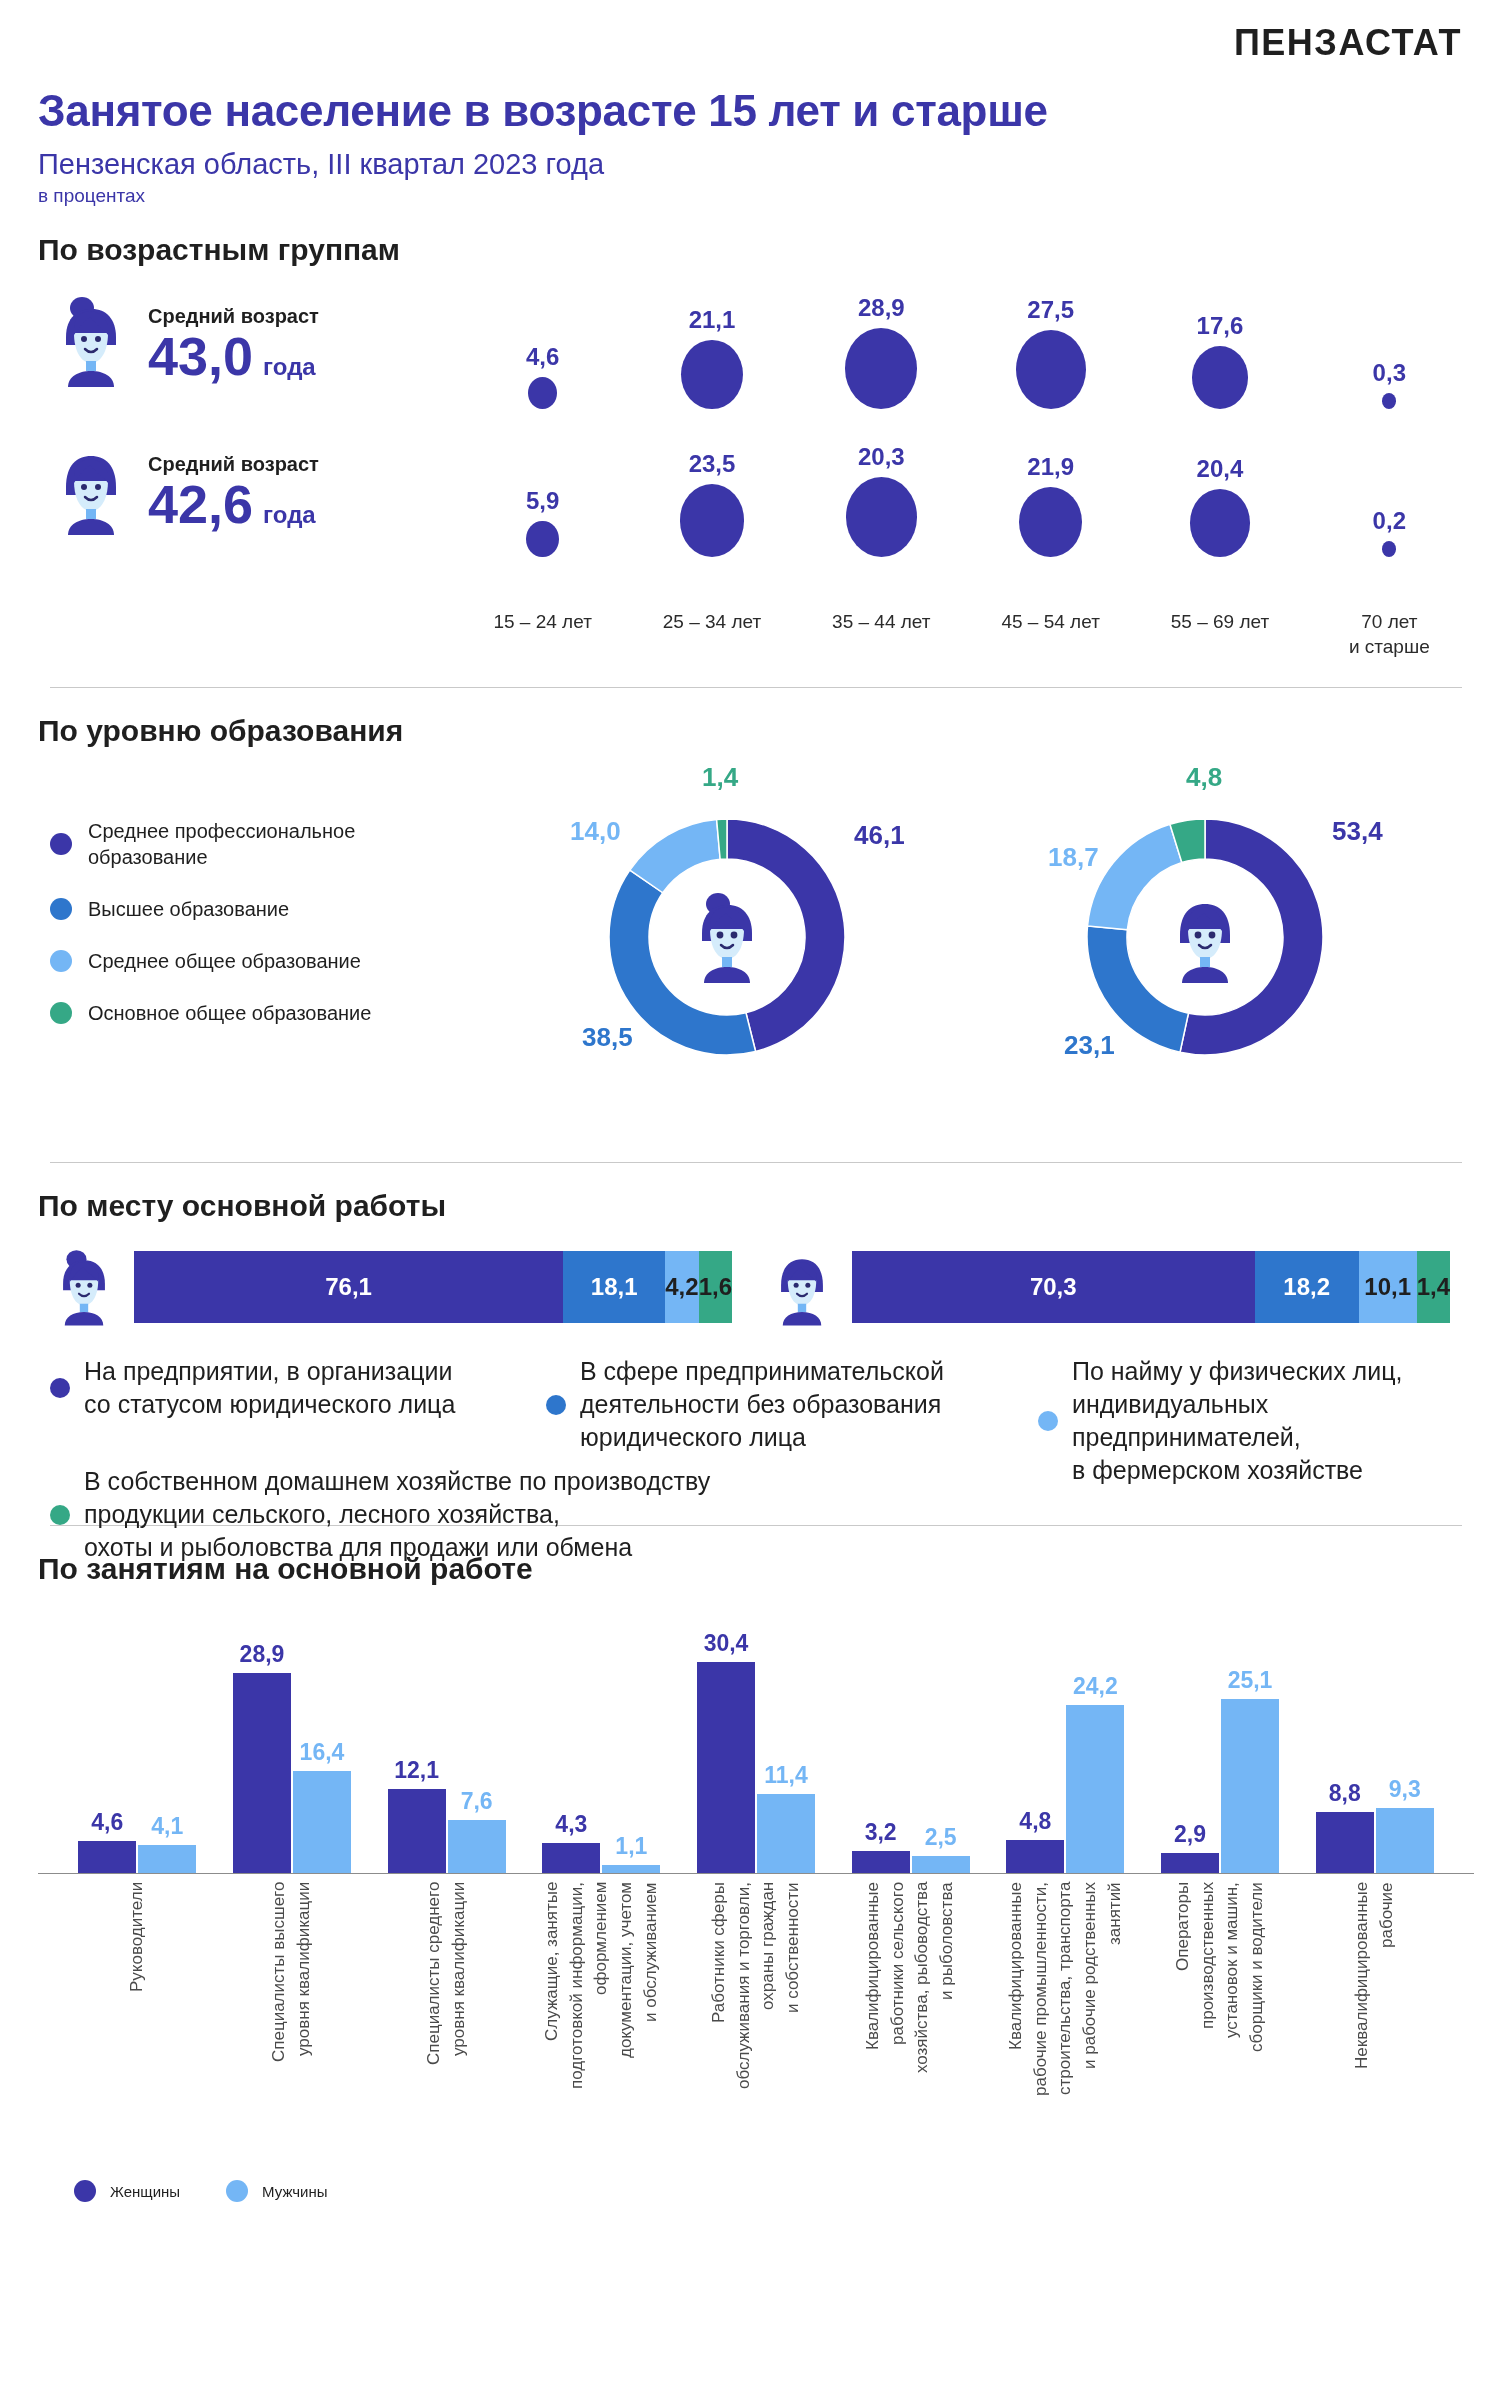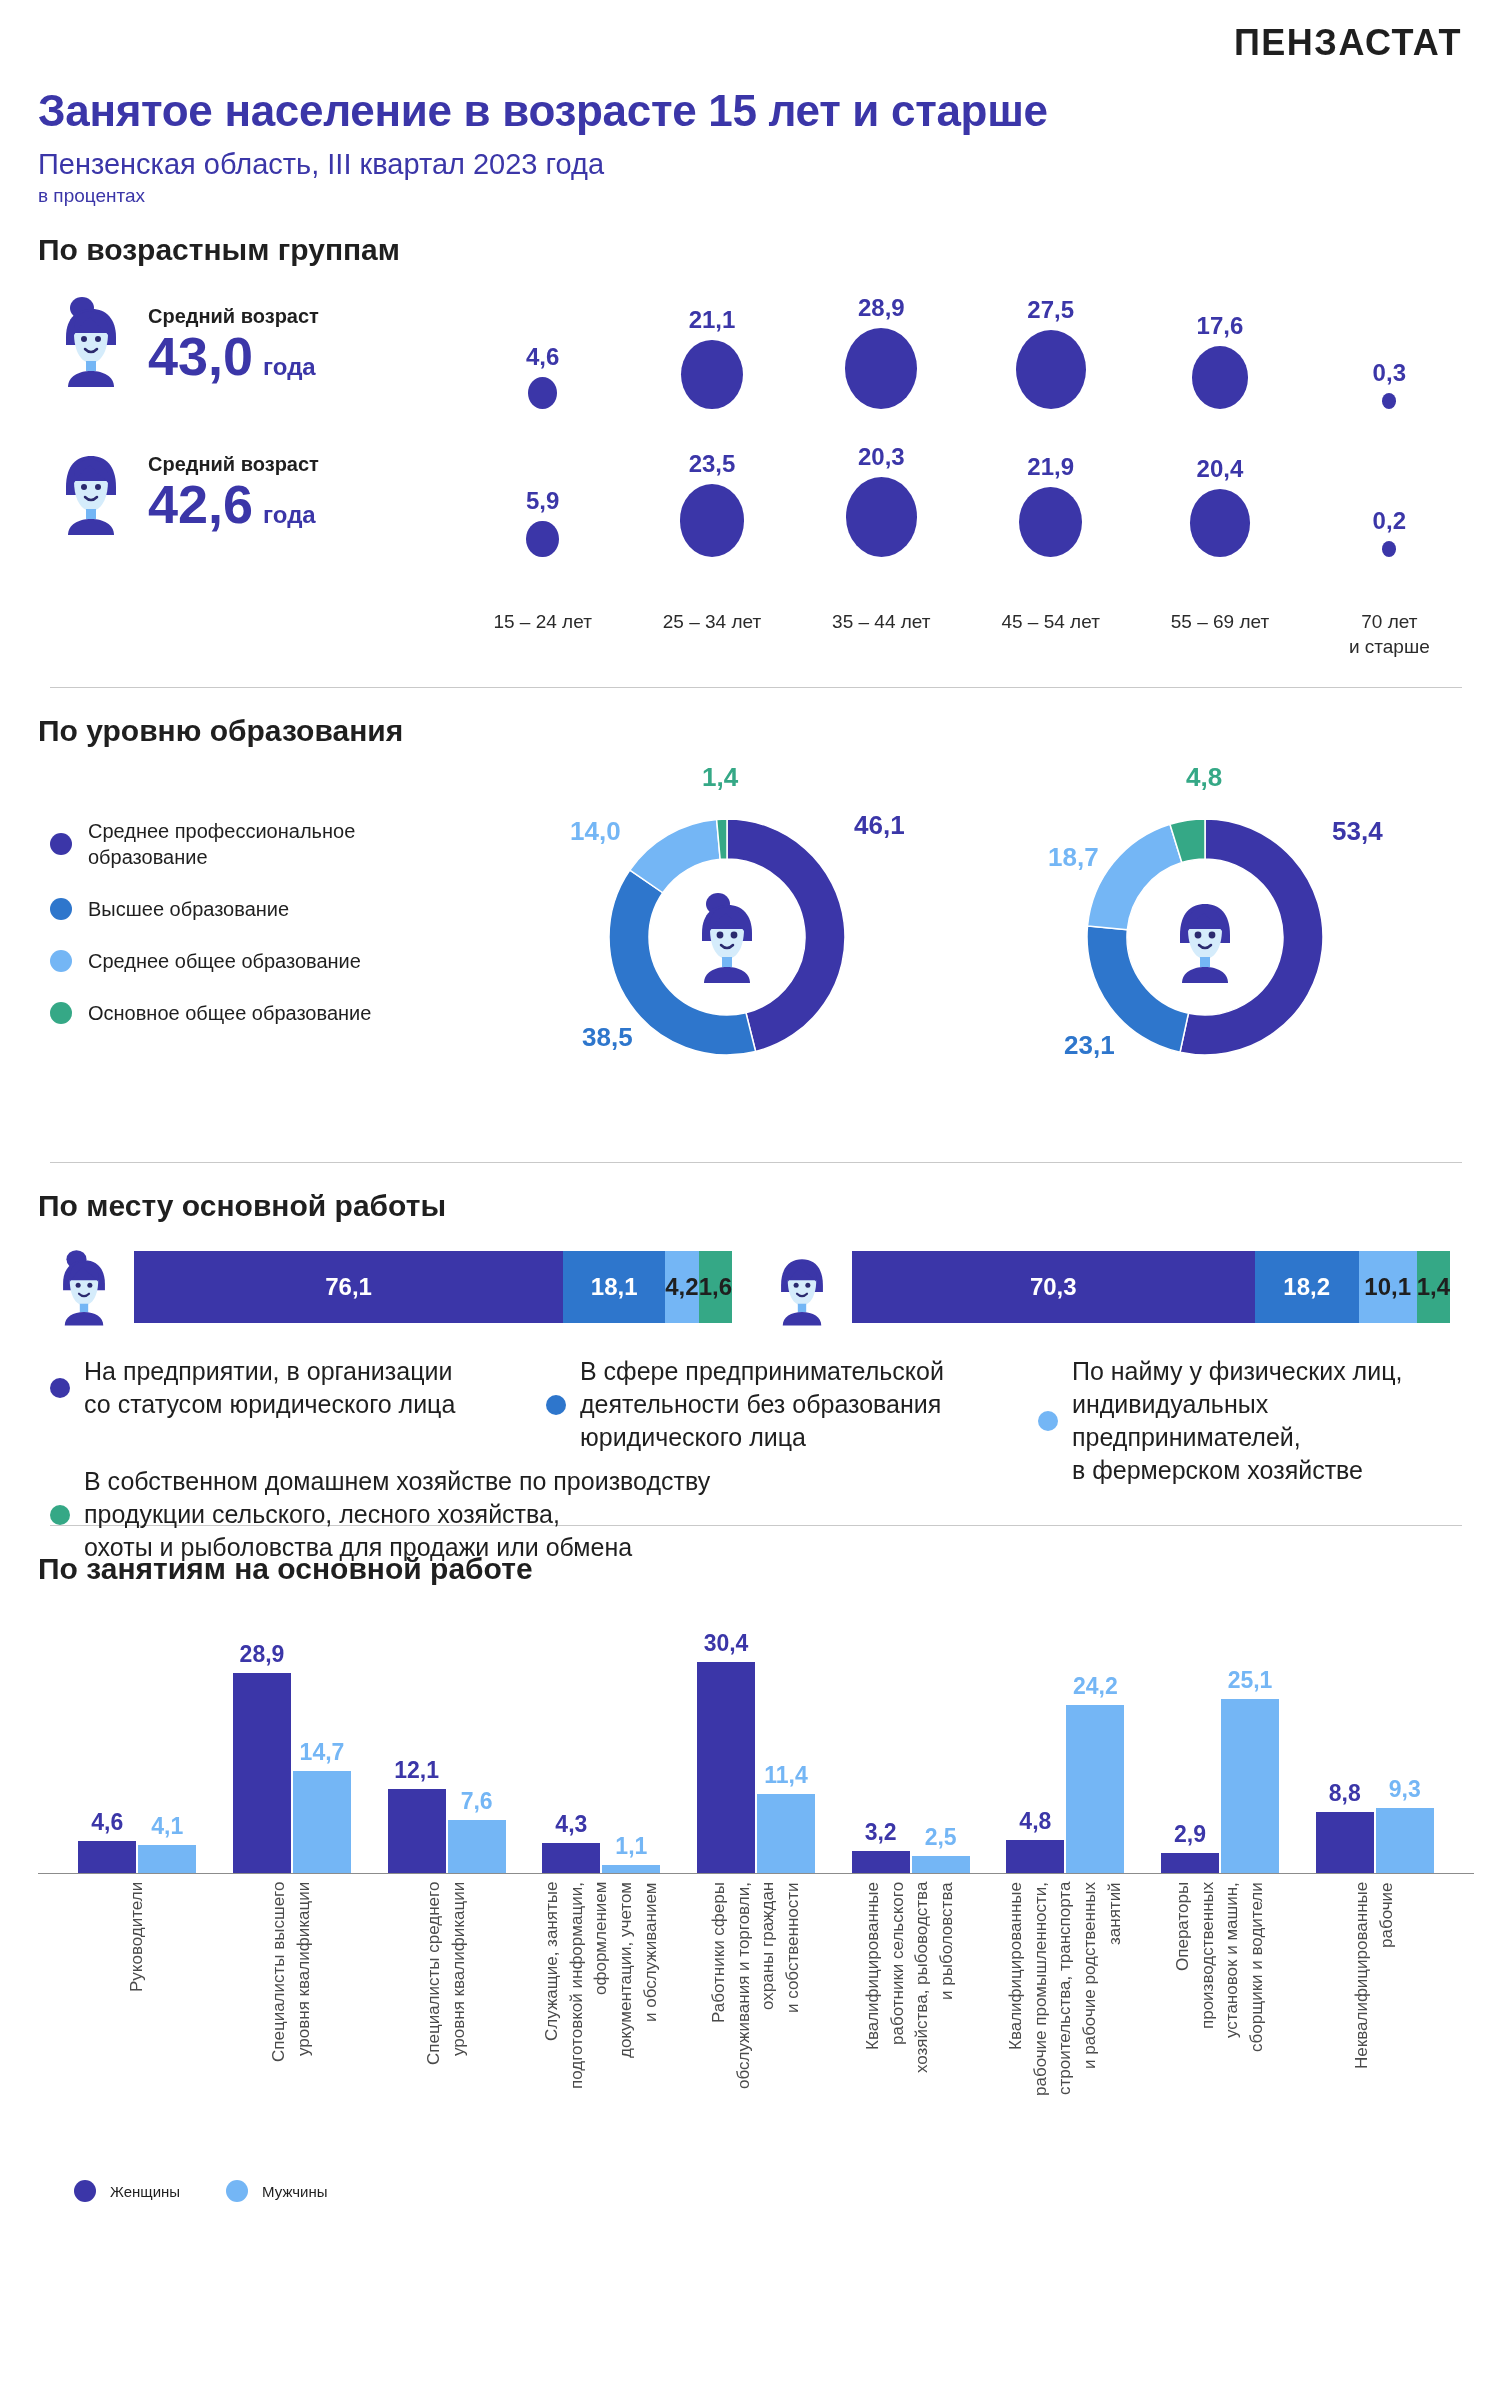--- a/index.html
+++ b/index.html
@@ -292,21 +292,21 @@
               <ellipse cx="34" cy="17" rx="12" ry="11" fill="#3b36a8"></ellipse>
               <path d="M18 46 C18 26 30 18 44 18 C58 18 68 28 68 46 L68 54 L18 54 Z" fill="#3b36a8"></path>
               <path d="M26 42 C26 60 33 72 43 72 C53 72 60 60 60 42 Z" fill="#d5ecfb"></path>
               <path d="M26 44 C30 38 36 30 42 26 C48 34 58 40 60 44 L60 34 C56 24 48 20 42 20 C32 20 26 28 26 38 Z" fill="#3b36a8"></path>
               <circle cx="36" cy="48" r="3.4" fill="#2b2a6e"></circle>
               <circle cx="50" cy="48" r="3.4" fill="#2b2a6e"></circle>
               <path d="M37 58 Q43 64 49 58" stroke="#2b2a6e" stroke-width="2.5" fill="none" stroke-linecap="round"></path>
               <rect x="38" y="70" width="10" height="10" fill="#74b6f5"></rect>
               <path d="M20 96 C20 86 30 80 43 80 C56 80 66 86 66 96 Z" fill="#3b36a8"></path>
             </g>
-          </svg><div class="donut-lbl" style="color: rgb(59, 54, 168); left: 292px; top: 48px;">46,1</div><div class="donut-lbl" style="color: rgb(46, 118, 204); left: 20px; top: 260px;">38,5</div><div class="donut-lbl" style="color: rgb(116, 182, 245); left: 8px; top: 54px;">14,0</div><div class="donut-lbl" style="color: rgb(53, 168, 134); left: 140px; top: 0px;">1,4</div></div>
+          </svg><div class="donut-lbl" style="color: rgb(59, 54, 168); left: 292px; top: 58px;">46,1</div><div class="donut-lbl" style="color: rgb(46, 118, 204); left: 20px; top: 260px;">38,5</div><div class="donut-lbl" style="color: rgb(116, 182, 245); left: 8px; top: 54px;">14,0</div><div class="donut-lbl" style="color: rgb(53, 168, 134); left: 140px; top: 0px;">1,4</div></div>
       <div class="donut-holder" id="donut-men"><svg width="390" height="360" viewBox="0 0 390 360">
             <path d="M165 57 A118 118 0 1 1 139.98316102919753 290.3176385810468 L148.46344542607972 251.2269136383191 A78 78 0 1 0 165 97 Z" fill="#3b36a8" stroke="#ffffff" stroke-width="1.5"></path>
             <path d="M139.98316102919753 290.3176385810468 A118 118 0 0 1 47.52368817683656 163.89521902841523 L87.34616676095976 167.65955156115584 A78 78 0 0 0 148.46344542607972 251.2269136383191 Z" fill="#2e76cc" stroke="#ffffff" stroke-width="1.5"></path>
             <path d="M47.52368817683656 163.89521902841523 A118 118 0 0 1 129.94909337390988 62.32598371989613 L141.83075663699128 100.52056550976185 A78 78 0 0 0 87.34616676095976 167.65955156115584 Z" fill="#74b6f5" stroke="#ffffff" stroke-width="1.5"></path>
             <path d="M129.94909337390988 62.32598371989613 A118 118 0 0 1 164.99999999999997 57 L164.99999999999997 97 A78 78 0 0 0 141.83075663699128 100.52056550976185 Z" fill="#35a886" stroke="#ffffff" stroke-width="1.5"></path>
             <g transform="translate(122 125) scale(1.0)">
               <path d="M18 48 C18 26 29 17 43 17 C57 17 68 26 68 48 L68 56 L18 56 Z" fill="#3b36a8"></path>
               <path d="M26 42 C26 60 33 72 43 72 C53 72 60 60 60 42 Z" fill="#d5ecfb"></path>
               <path d="M26 44 C30 38 36 30 42 26 C48 34 58 40 60 44 L60 34 C56 24 48 20 42 20 C32 20 26 28 26 38 Z" fill="#3b36a8"></path>
               <circle cx="36" cy="48" r="3.4" fill="#2b2a6e"></circle>
@@ -405,21 +405,21 @@
             <div class="occ-val" style="color: rgb(116, 182, 245);">4,1</div>
             <div class="occ-bar" style="height: 28.4437px; background: rgb(116, 182, 245);"></div>
           </div>
         </div>
         <div class="occ-group">
           <div class="occ-bar-col">
             <div class="occ-val" style="color: rgb(59, 54, 168);">28,9</div>
             <div class="occ-bar" style="height: 200.494px; background: rgb(59, 54, 168);"></div>
           </div>
           <div class="occ-bar-col">
-            <div class="occ-val" style="color: rgb(116, 182, 245);">14,7</div>
+            <div class="occ-val" style="color: rgb(116, 182, 245);">16,4</div>
             <div class="occ-bar" style="height: 101.981px; background: rgb(116, 182, 245);"></div>
           </div>
         </div>
         <div class="occ-group">
           <div class="occ-bar-col">
             <div class="occ-val" style="color: rgb(59, 54, 168);">12,1</div>
             <div class="occ-bar" style="height: 83.9437px; background: rgb(59, 54, 168);"></div>
           </div>
           <div class="occ-bar-col">
             <div class="occ-val" style="color: rgb(116, 182, 245);">7,6</div>

